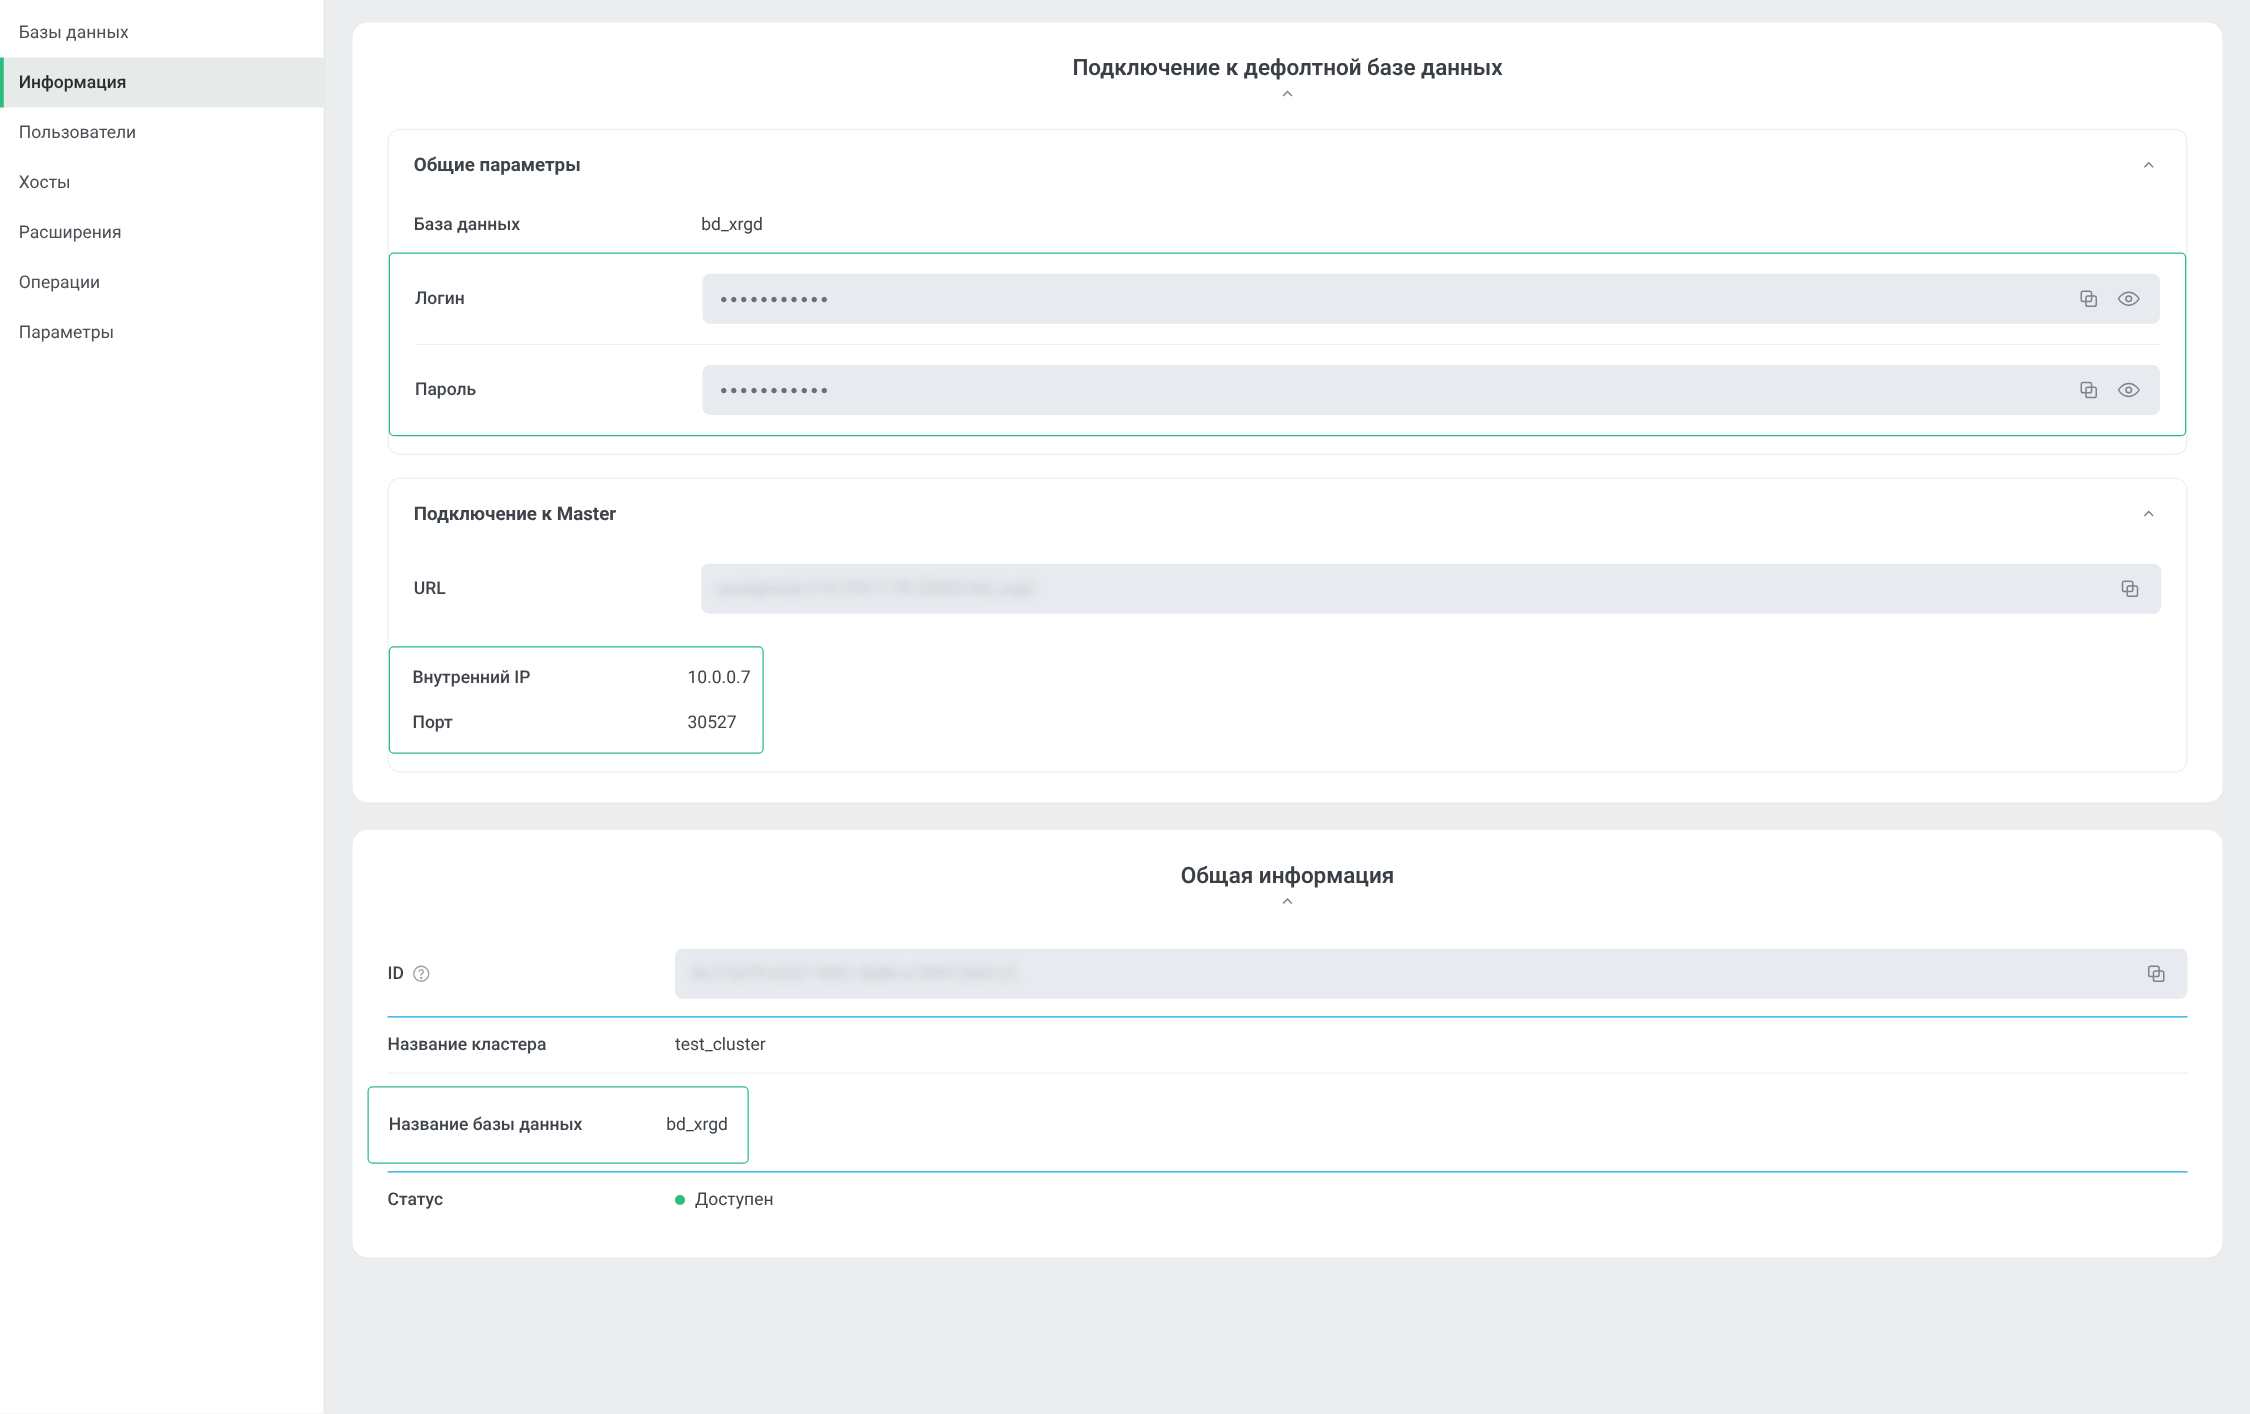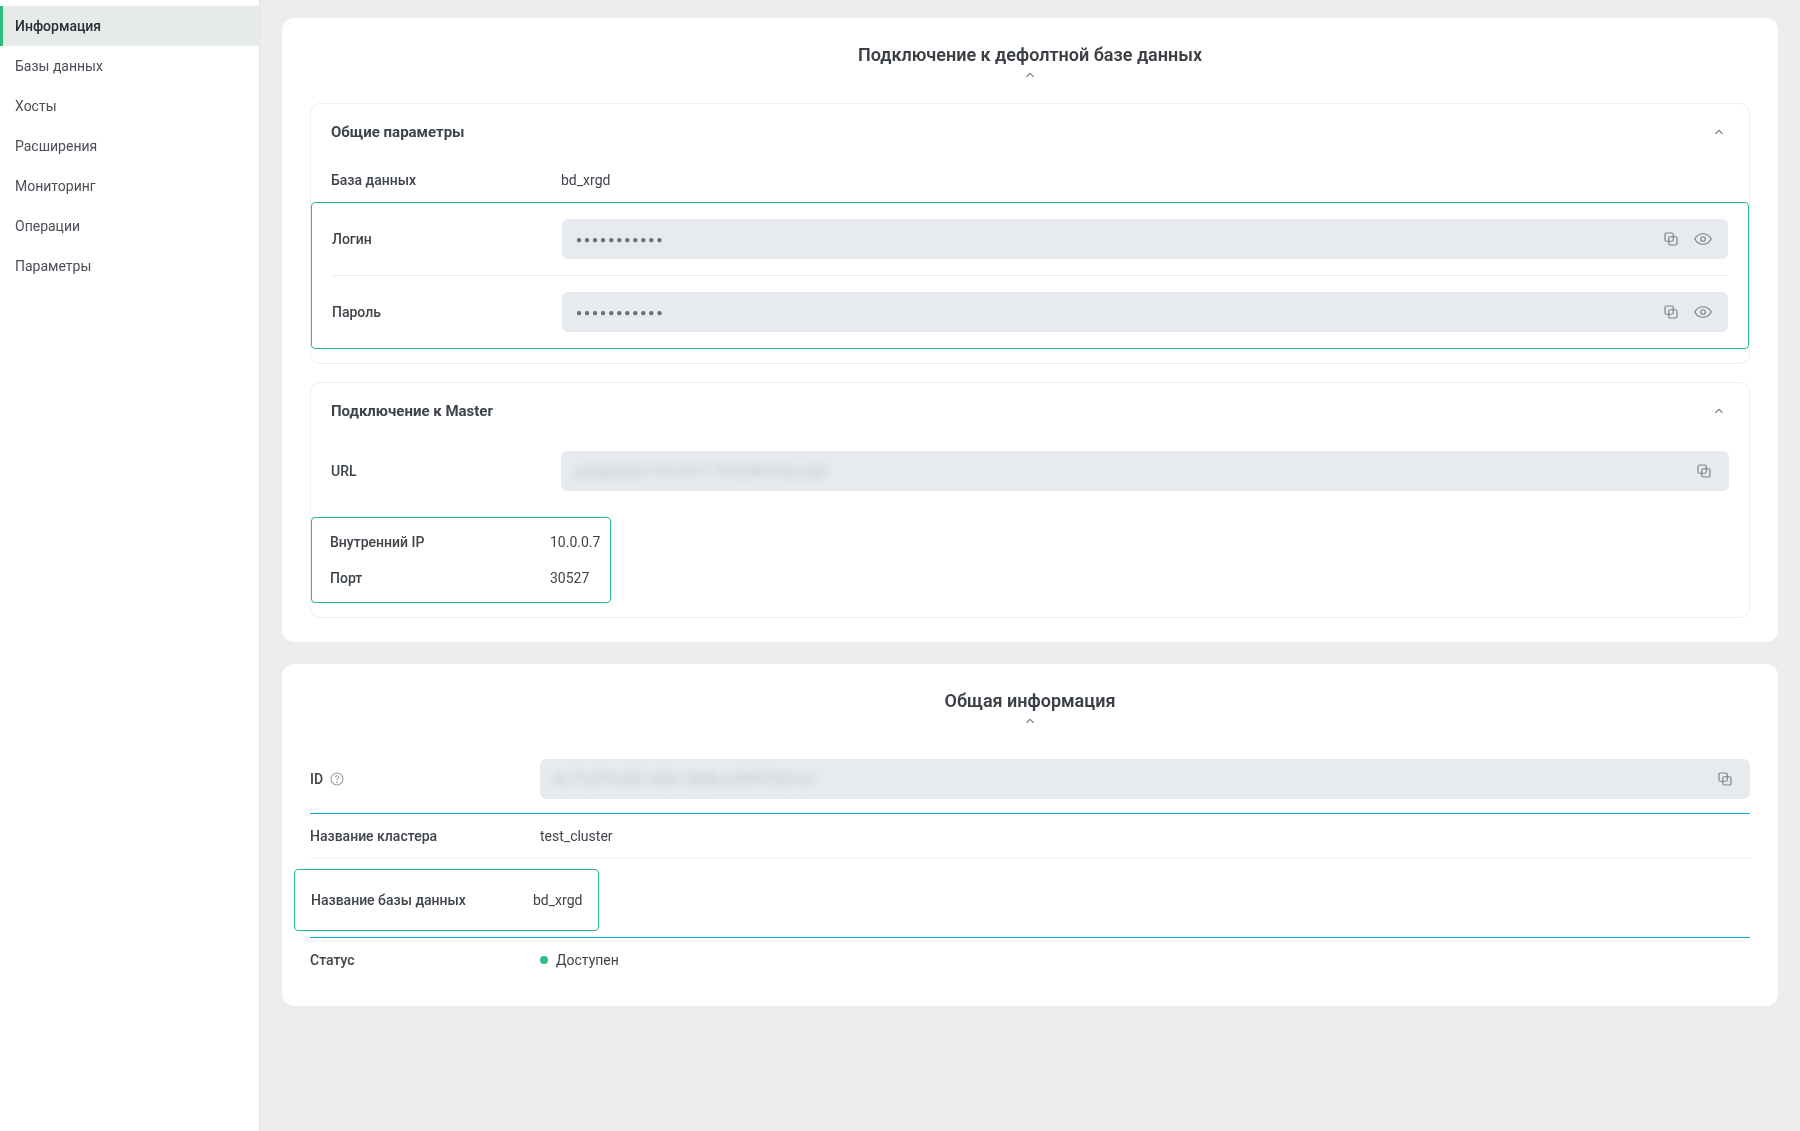--- a/index.html
+++ b/index.html
@@ -174,25 +174,25 @@
     margin-left: -16px;
     align-items: center;
   }
   .hl-single .row-label { flex: 0 0 222px; }
 </style>
 </head>
 <body>
 
 <div class="app">
   <nav class="sidebar">
+    <div class="sidebar-item"><span>Базы данных</span></div>
     <div class="sidebar-item active"><span>Информация</span></div>
-    <div class="sidebar-item"><span>Базы данных</span></div>
+    <div class="sidebar-item"><span>Пользователи</span></div>
     <div class="sidebar-item"><span>Хосты</span></div>
     <div class="sidebar-item"><span>Расширения</span></div>
-    <div class="sidebar-item"><span>Мониторинг</span></div>
     <div class="sidebar-item"><span>Операции</span></div>
     <div class="sidebar-item"><span>Параметры</span></div>
   </nav>
 
   <main class="main">
 
     <section class="card">
       <div class="card-header">
         <div class="card-title">Подключение к дефолтной базе данных</div>
         <span class="chevron">

